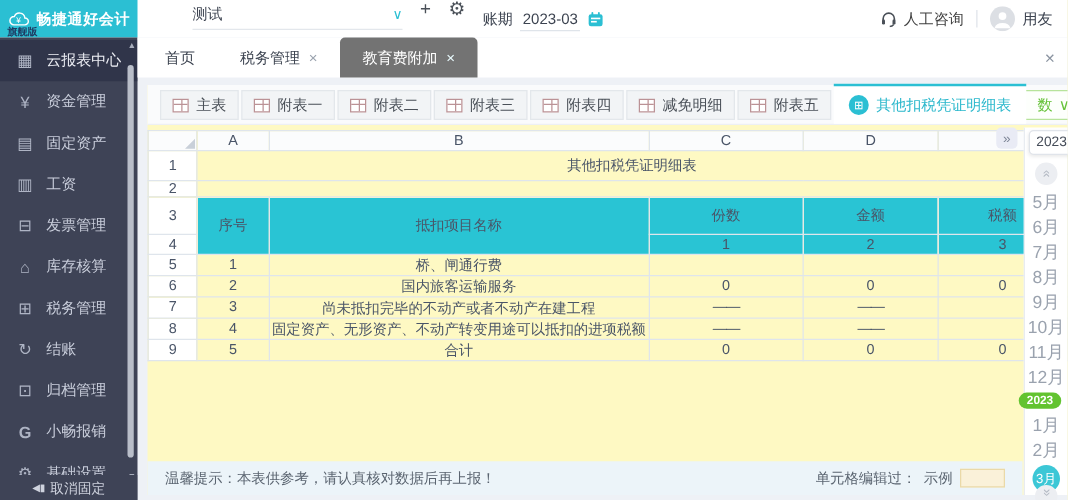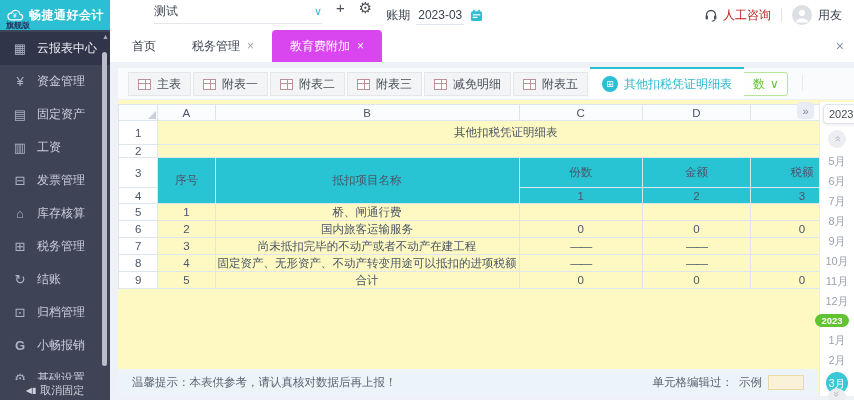--- a/index.html
+++ b/index.html
@@ -15,21 +15,21 @@
   .logo-block .logo-name { font-size:12px; font-weight:bold; letter-spacing:.5px; white-space:nowrap; }
   .logo-block .logo-sub { position:absolute; left:6px; bottom:-1px; font-size:8px; color:#1f3b63; font-weight:bold; }
   .topbar-main { flex:1; display:flex; padding:0 12px; gap:14px; }
   .company-select { display:flex; align-items:center; justify-content:space-between; width:168px;
     border-bottom:1px solid #e3e7ec; height:24px; cursor:pointer; }
   .company-select .chev { color:#2bbfd3; font-size:11px; }
   .tb-icon { color:#4a5058; font-size:15px; cursor:pointer; line-height:1; }
   .period { display:flex; align-items:center; gap:6px; }
   .period-value { border-bottom:1px solid #dfe4ea; padding:2px 2px; font-size:12px; color:#3c4350; }
   .topbar-right { margin-left:auto; display:flex; align-items:center; gap:10px; }
-  .support { display:flex; align-items:center; gap:5px; cursor:pointer; color:#b91c1c; }
+  .support { display:flex; align-items:center; gap:5px; cursor:pointer; color:#404040; }
   .tb-divider { width:1px; height:14px; background:#e0e4ea; }
   .userbox { display:flex; align-items:center; gap:6px; cursor:pointer; }
   
   .app-row { display:flex; height:370px; }
   
   .sidebar { width:110px; background:#3e4356; color:#c9cedb; position:relative; flex:none;
     display:flex; flex-direction:column; overflow:hidden; }
   .side-list { padding-top:2px; }
   .side-item { height:33px; display:flex; align-items:center; gap:9px; padding:0 0 0 12px; cursor:pointer; }
   .side-item.active { background:#30354a; color:#eceef4; }
@@ -42,21 +42,21 @@
   .unpin-bar .u-icon { font-size:8px; color:#cfd3de; }
   .side-scroll { position:absolute; right:2px; top:14px; bottom:26px; width:6px; }
   .side-scroll .thumb { position:absolute; top:8px; bottom:8px; left:0; width:5px; background:#b9bec9; border-radius:3px; }
   .scroll-arrow { position:absolute; right:1px; font-size:7px; color:#a7adbb; cursor:pointer; }
   .scroll-arrow.up { top:3px; } .scroll-arrow.down { bottom:15px; }
   
   .main { flex:1; display:flex; flex-direction:column; background:#eef1f6; min-width:0; }
   .tabbar { height:32px; background:#fff; display:flex; align-items:stretch; padding-left:4px; position:relative; }
   .tab { display:flex; align-items:center; gap:7px; padding:0 18px; cursor:pointer; color:#3c4350; font-size:12px; }
   .tab .tab-close { color:#9aa2ae; font-size:12px; }
-  .tab.active { background:#d946ef; color:#fff; border-radius:4px 4px 0 0; }
+  .tab.active { background:#737373; color:#fff; border-radius:4px 4px 0 0; }
   .tab.active .tab-close { color:#eafcff; }
   .tabbar-close { position:absolute; right:10px; top:0; bottom:0; display:flex; align-items:center;
     color:#8a93a0; font-size:14px; cursor:pointer; }
   
   .panel { flex:1; margin:6px 0 4px 8px; background:#fef9c3; position:relative; display:flex;
     flex-direction:column; min-height:0; }
   .toolbar { height:32px; background:#fafbfc; border-bottom:1px solid #edf0f4; display:flex;
     align-items:flex-end; padding:0 10px; position:relative; z-index:3; }
   .sheet-tab { height:24px; margin-bottom:3px; display:flex; align-items:center; gap:6px; padding:0 9px;
     background:#f2f4f6; border:1px solid #e3e7eb; color:#4a5058; cursor:pointer; margin-right:2px;
@@ -100,21 +100,21 @@
   
   .rail { position:absolute; top:34px; right:0; bottom:0; width:35px; background:#fff;
     border-left:1px solid #e8ecf1; z-index:4; display:flex; flex-direction:column; align-items:center; }
   .period-box { position:absolute; top:2px; left:3px; width:47px; height:20px; background:#fff;
     border:1px solid #e0e4ea; border-radius:4px; box-shadow:0 1px 3px rgba(0,0,0,.08);
     font-size:11px; color:#454c58; display:flex; align-items:center; padding-left:5px;
     white-space:nowrap; overflow:hidden; cursor:pointer; }
   .rail-scroll-up { margin-top:28px; width:18px; height:18px; border-radius:50%; background:#eceef2;
     color:#b4bac4; display:flex; align-items:center; justify-content:center; cursor:pointer; flex:none; }
   .rail-scroll-up span { display:inline-block; transform:rotate(-90deg); font-size:11px; }
-  .month { margin-top:7px; font-size:11px; color:#9aa2ae; cursor:pointer; flex:none; line-height:13px; }
+  .month { margin-top:7px; font-size:14px; color:#9aa2ae; cursor:pointer; flex:none; line-height:13px; }
   .month.current { width:22px; height:22px; margin-top:5px; border-radius:50%; background:#3cc7d6;
     color:#fff; display:flex; align-items:center; justify-content:center; font-size:10.5px; }
   .year-badge { margin-top:6px; background:#62c330; color:#fff; font-size:9.5px; font-weight:bold;
     border-radius:8px; padding:1px 6px; position:relative; left:-5px; flex:none; }
   .rail-scroll-down { position:absolute; bottom:-10px; width:18px; height:18px; border-radius:50%;
     background:#eceef2; color:#b4bac4; display:flex; align-items:flex-start; justify-content:center;
     cursor:pointer; }
   .rail-scroll-down span { display:inline-block; transform:rotate(90deg); font-size:11px; }
   svg { display:block; }
 </style>
@@ -262,20 +262,24 @@
           <span class="mini-sheet"></span>
           <span>附表一</span>
         </div>
         <div class="sheet-tab">
           <span class="mini-sheet"></span>
           <span>附表二</span>
         </div>
         <div class="sheet-tab">
           <span class="mini-sheet"></span>
           <span>附表三</span>
+        </div>
+        <div class="sheet-tab">
+          <span class="mini-sheet"></span>
+          <span>附表四</span>
         </div>
         <div class="sheet-tab">
           <span class="mini-sheet"></span>
           <span>减免明细</span>
         </div>
         <div class="sheet-tab">
           <span class="mini-sheet"></span>
           <span>附表五</span>
         </div>
         <div class="sheet-tab active-sheet">

